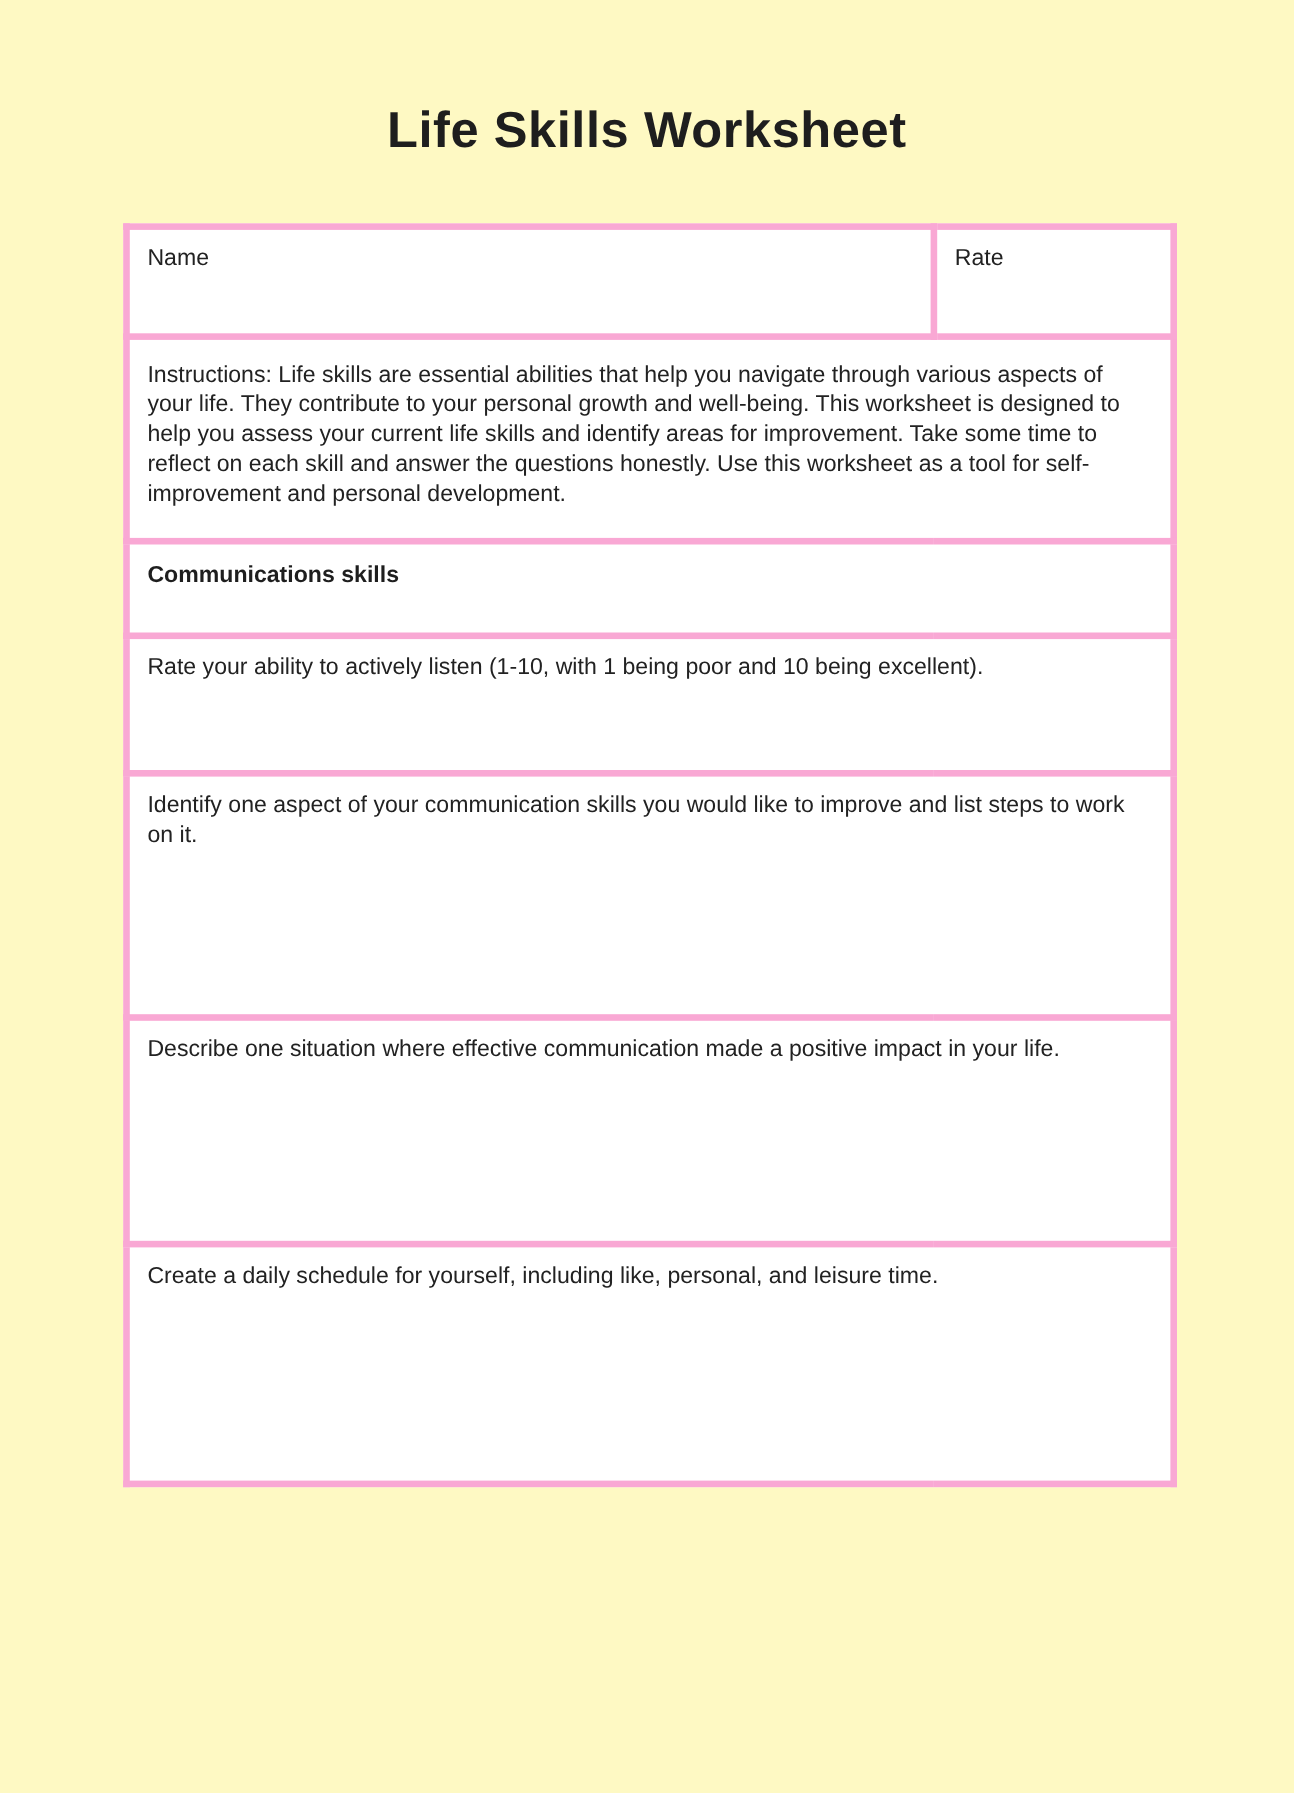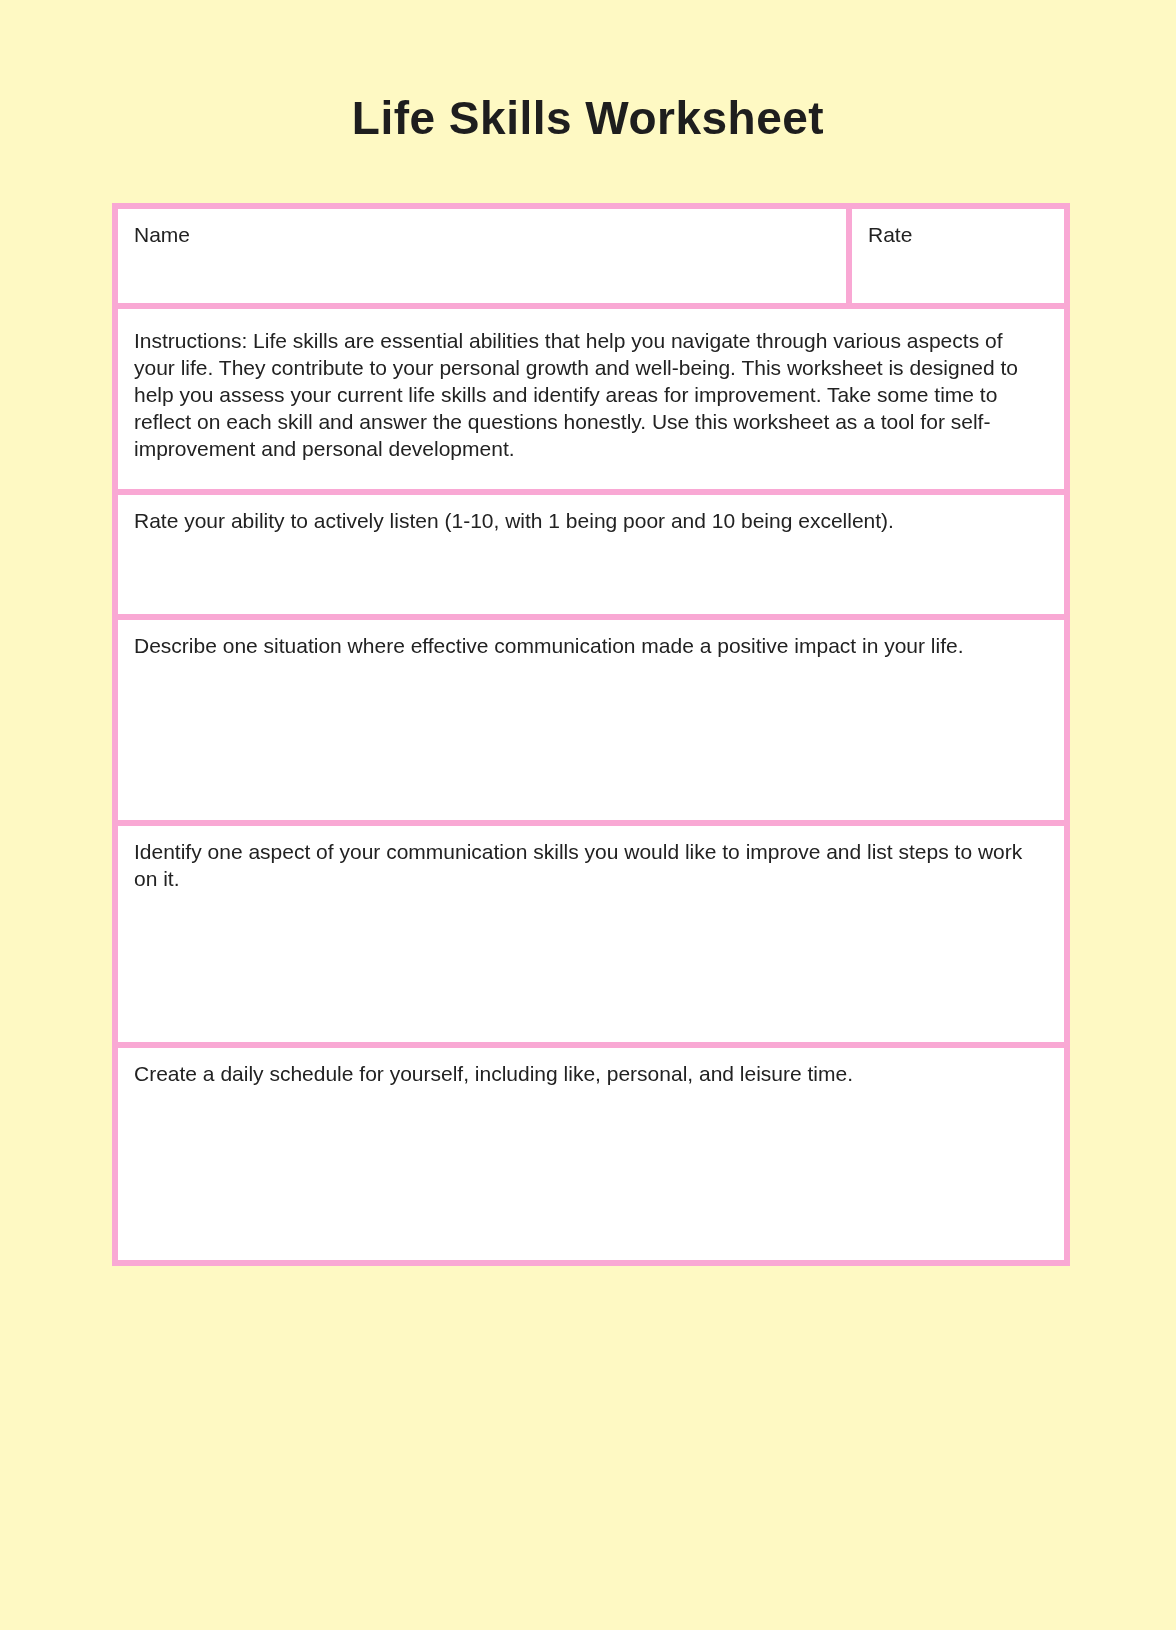--- a/index.html
+++ b/index.html
@@ -84,36 +84,41 @@
         <span>Rate</span>
       </td>
     </tr>
 
     <tr class="row-instructions">
       <td colspan="2">
         <span>Instructions: Life skills are essential abilities that help you navigate through various aspects of your life. They contribute to your personal growth and well-being. This worksheet is designed to help you assess your current life skills and identify areas for improvement. Take some time to reflect on each skill and answer the questions honestly. Use this worksheet as a tool for self-improvement and personal development.</span>
       </td>
     </tr>
 
+    <tr class="row-section">
+      <td colspan="2">
+        <span>Communications skills</span>
+      </td>
+    </tr>
 
     <tr class="row-question q-h95">
       <td colspan="2">
         <span>Rate your ability to actively listen (1-10, with 1 being poor and 10 being excellent).</span>
       </td>
     </tr>
 
+    <tr class="row-question q-h192">
+      <td colspan="2">
+        <span>Identify one aspect of your communication skills you would like to improve and list steps to work on it.</span>
+      </td>
+    </tr>
+
     <tr class="row-question q-h176">
       <td colspan="2">
         <span>Describe one situation where effective communication made a positive impact in your life.</span>
-      </td>
-    </tr>
-
-    <tr class="row-question q-h192">
-      <td colspan="2">
-        <span>Identify one aspect of your communication skills you would like to improve and list steps to work on it.</span>
       </td>
     </tr>
 
 
 
 
     <tr class="row-question q-h188">
       <td colspan="2">
         <span>Create a daily schedule for yourself, including like, personal, and leisure time.</span>
       </td>

